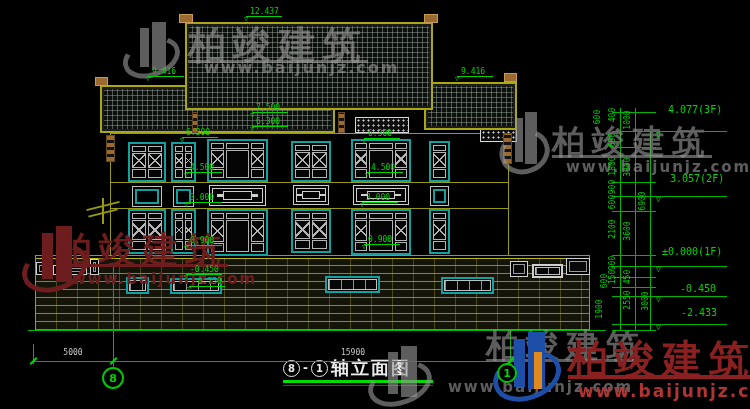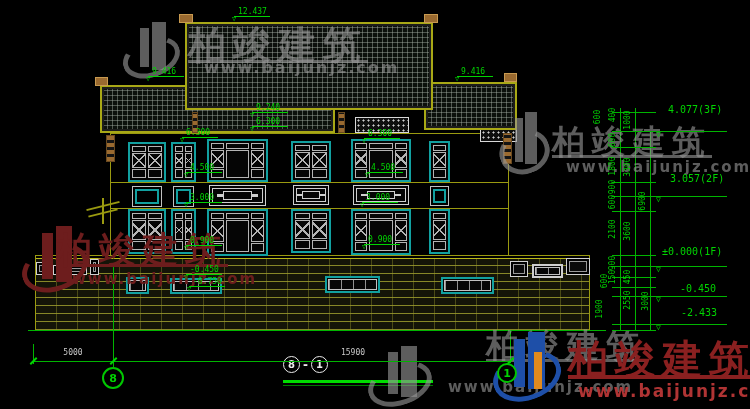--- a/index.html
+++ b/index.html
@@ -85,20 +85,21 @@
   .canopy{position:absolute;background:#9a9a10;}
 </style>
 </head>
 <body>
 
 <div id="cv">
   <div class="title">
     <span class="tcirc">8</span>
     <span class="tsep">-</span>
     <span class="tcirc">1</span>
+    <span class="ttext">轴立面图</span>
   </div>
   <div class="ul1"></div>
   <div class="ul2"></div>
 <div class="brick" style="left: 35px; top: 258px; width: 555px; height: 72px;"></div>
     <div class="hl" style="left: 110px; top: 133px; width: 398px;"></div>
     <div class="hl" style="left: 110px; top: 182px; width: 398px;"></div>
     <div class="hl" style="left: 110px; top: 208px; width: 398px;"></div>
     <div class="hl" style="left: 35px; top: 255px; width: 555px;"></div>
     <div class="hl green" style="left: 28px; top: 330px; width: 578px;"></div>
     <div class="vl" style="left: 110px; top: 133px; height: 123px;"></div>
@@ -389,24 +390,24 @@
     <div class="dt" style="left: 627px; top: 231px;">3600</div>
     <div class="dt" style="left: 612px; top: 263px;">900</div>
     <div class="dt" style="left: 612px; top: 277px;">150</div>
     <div class="dt" style="left: 604px; top: 281px;">600</div>
     <div class="dt" style="left: 627px; top: 277px;">450</div>
     <div class="dt" style="left: 627px; top: 300px;">2550</div>
     <div class="dt" style="left: 645px; top: 301px;">3000</div>
     <div class="dt" style="left: 599px; top: 309px;">1900</div>
     <div class="dth" style="left: 73px; top: 352px;">5000</div>
     <div class="dth" style="left: 353px; top: 352px;">15900</div>
-    <div class="lm" style="left: 238px; top: 7px;"><span>12.437</span><div class="ln" style="width: 36px;"></div><div class="tri">▽</div></div>
+    <div class="lm" style="left: 250px; top: 7px;"><span>12.437</span><div class="ln" style="width: 36px;"></div><div class="tri">▽</div></div>
     <div class="lm" style="left: 152px; top: 67px;"><span>9.416</span><div class="ln" style="width: 36px;"></div><div class="tri">▽</div></div>
     <div class="lm" style="left: 461px; top: 67px;"><span>9.416</span><div class="ln" style="width: 36px;"></div><div class="tri">▽</div></div>
-    <div class="lm" style="left: 256px; top: 103px;"><span>9.240</span><div class="ln" style="width: 36px;"></div><div class="tri">▽</div></div>
+    <div class="lm" style="left: 256px; top: 103px;"><span>7.500</span><div class="ln" style="width: 36px;"></div><div class="tri">▽</div></div>
     <div class="lm" style="left: 256px; top: 117px;"><span>6.300</span><div class="ln" style="width: 36px;"></div><div class="tri">▽</div></div>
     <div class="lm" style="left: 186px; top: 128px;"><span>6.300</span><div class="ln" style="width: 36px;"></div><div class="tri">▽</div></div>
     <div class="lm" style="left: 190px; top: 163px;"><span>4.500</span><div class="ln" style="width: 36px;"></div><div class="tri">▽</div></div>
     <div class="lm" style="left: 190px; top: 193px;"><span>3.000</span><div class="ln" style="width: 36px;"></div><div class="tri">▽</div></div>
     <div class="lm" style="left: 190px; top: 236px;"><span>0.900</span><div class="ln" style="width: 36px;"></div><div class="tri">▽</div></div>
     <div class="lm" style="left: 368px; top: 129px;"><span>6.300</span><div class="ln" style="width: 36px;"></div><div class="tri">▽</div></div>
     <div class="lm" style="left: 371px; top: 163px;"><span>4.500</span><div class="ln" style="width: 36px;"></div><div class="tri">▽</div></div>
     <div class="lm" style="left: 366px; top: 193px;"><span>3.000</span><div class="ln" style="width: 36px;"></div><div class="tri">▽</div></div>
     <div class="lm" style="left: 368px; top: 235px;"><span>0.900</span><div class="ln" style="width: 36px;"></div><div class="tri">▽</div></div>
     <div class="lm" style="left: 190px; top: 265px;"><span>-0.450</span><div class="ln" style="width: 36px;"></div><div class="tri">▽</div></div>

